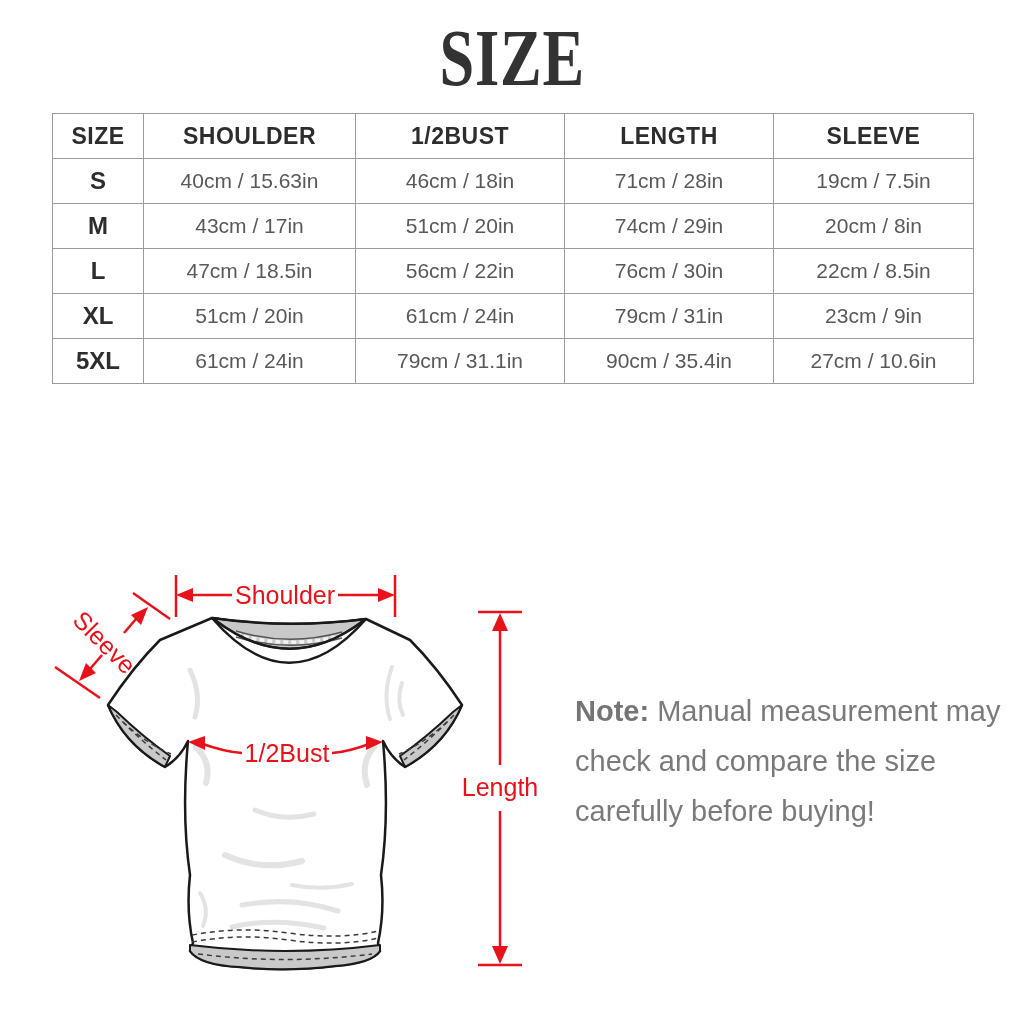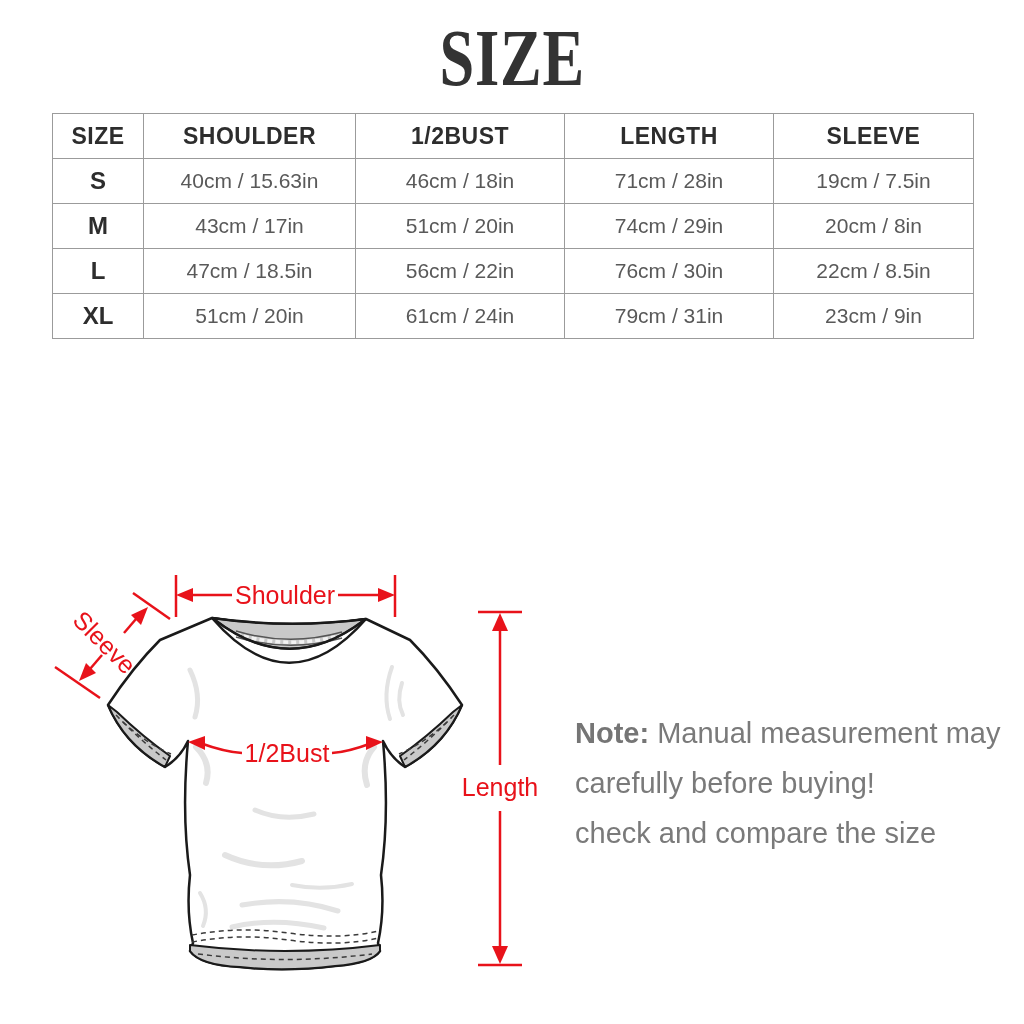--- a/index.html
+++ b/index.html
@@ -15,21 +15,21 @@
   
   .size-table{position:absolute;left:52px;top:113px;width:921px;border-collapse:collapse;
               table-layout:fixed;}
   .size-table th,.size-table td{border:1.5px solid #9b9b9b;text-align:center;vertical-align:middle;
               height:44px;padding:0;background:#ffffff;}
   .size-table th{font-size:23px;font-weight:bold;color:#2d2d2d;letter-spacing:0.5px;}
   .size-table td{font-size:21px;color:#595959;}
   .size-table td.sz{font-weight:bold;color:#2d2d2d;font-size:24px;}
 
   
-  .note{position:absolute;left:575px;top:708px;width:420px;color:#7a7a7a;font-size:29px;
+  .note{position:absolute;left:575px;top:686px;width:420px;color:#7a7a7a;font-size:29px;
         line-height:50px;white-space:nowrap;}
   .note b{font-weight:bold;color:#757575;}
 
   
   .diagram{position:absolute;left:40px;top:555px;width:520px;height:470px;}
   .shirt-line{fill:#ffffff;stroke:#1a1a1a;stroke-width:2.5;stroke-linejoin:round;}
   .shirt-gray{fill:#c9c9c9;stroke:#1a1a1a;stroke-width:2;stroke-linejoin:round;}
   .stitch{fill:none;stroke:#3a3a3a;stroke-width:1.5;stroke-dasharray:5,4;}
   .wrinkle{fill:none;stroke:#e3e3e3;stroke-linecap:round;}
   .dim{stroke:#e8121a;stroke-width:2.5;fill:none;}
@@ -83,20 +83,27 @@
         <td>56cm / 22in</td>
         <td>76cm / 30in</td>
         <td>22cm / 8.5in</td>
       </tr>
       <tr>
         <td class="sz">XL</td>
         <td>51cm / 20in</td>
         <td>61cm / 24in</td>
         <td>79cm / 31in</td>
         <td>23cm / 9in</td>
+      </tr>
+      <tr>
+        <td class="sz">5XL</td>
+        <td>61cm / 24in</td>
+        <td>79cm / 31.1in</td>
+        <td>90cm / 35.4in</td>
+        <td>27cm / 10.6in</td>
       </tr>
     </tbody>
   </table>
 
   <svg class="diagram" viewBox="0 0 520 470">
 
     <g>
       <path class="shirt-line" d="
         M172,63 L120,85
         Q93,112 68,150
@@ -191,17 +198,17 @@
         <line class="dim" x1="460" y1="256" x2="460" y2="393"></line>
         <polygon class="dimfill" points="460,58 452,76 468,76"></polygon>
         <polygon class="dimfill" points="460,409 452,391 468,391"></polygon>
         <text class="dimtext" x="460" y="241" text-anchor="middle">Length</text>
       </g>
     </g>
   </svg>
 
   <div class="note">
     <div><b>Note:</b><span> Manual measurement may</span></div>
+    <div>check and compare the size</div>
     <div>carefully before buying!</div>
-    <div>check and compare the size</div>
   </div>
 
 </div>
 
 </body></html>

